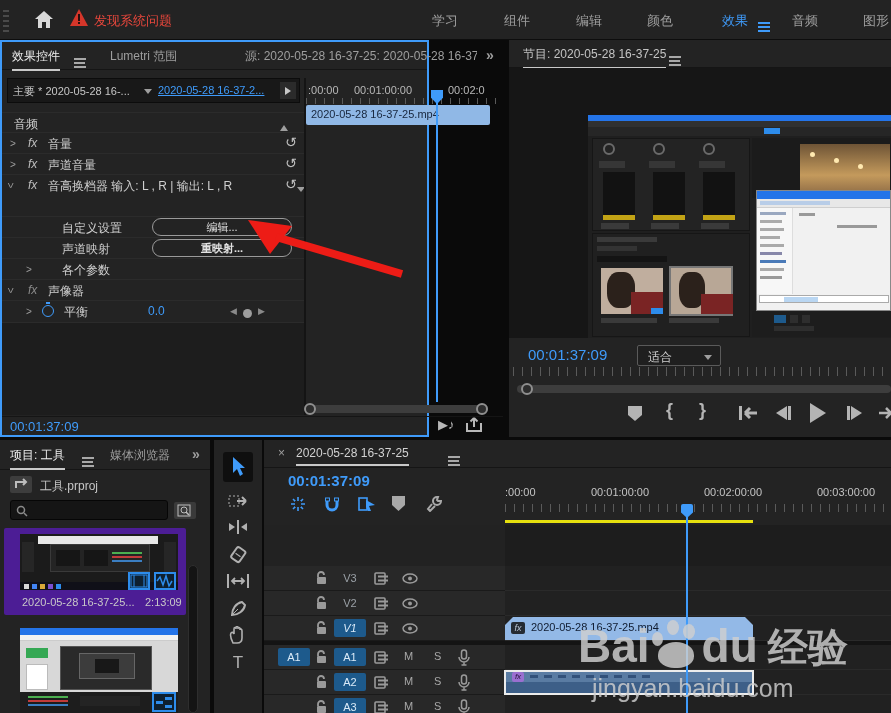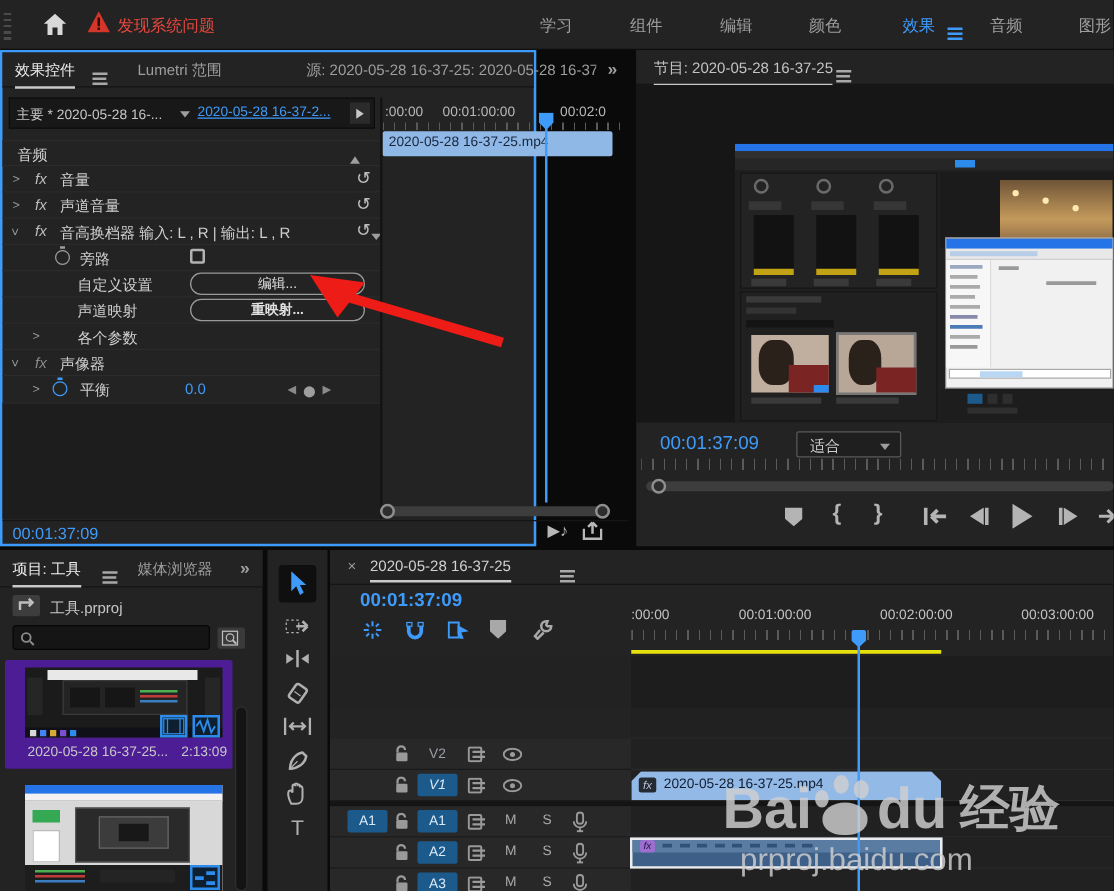--- a/index.html
+++ b/index.html
@@ -153,25 +153,20 @@
       <span class="fxg" style="left:26px;">fx</span>
       <span style="left:46px;color:#cfcfcf;">声道音量</span>
       <span class="reset" style="left:283px;top:1px;">↺</span>
     </div>
     <div class="fxrow" style="top:132px;">
       <span class="twirl" style="left:6px;top:5px;display:inline-block;transform:rotate(90deg);">&gt;</span>
       <span class="fxg" style="left:26px;">fx</span>
       <span style="left:46px;color:#cfcfcf;">音高换档器 输入: L , R | 输出: L , R</span>
       <span class="reset" style="left:283px;top:1px;">↺</span>
       <span class="tri-down-s abs" style="left:295px;top:12px;"></span>
-    </div>
-    <div class="fxrow" style="top:153px;">
-      <span class="abs" style="left:42px;top:4px;"><i class="stopw"></i></span>
-      <span style="left:62px;color:#cfcfcf;">旁路</span>
-      <span class="cbox"></span>
     </div>
     <div class="fxrow" style="top:174px;">
       <span style="left:60px;color:#cfcfcf;">自定义设置</span>
       <button class="pillbtn">编辑...</button>
     </div>
     <div class="fxrow" style="top:195px;">
       <span style="left:60px;color:#cfcfcf;">声道映射</span>
       <button class="pillbtn" style="font-weight:bold;">重映射...</button>
     </div>
     <div class="fxrow" style="top:216px;">
@@ -534,20 +529,41 @@
       <span class="abs" style="left:86px;top:4px;font-size:11px;color:#c4c4c4;">00:01:00:00</span>
       <span class="abs" style="left:199px;top:4px;font-size:11px;color:#c4c4c4;">00:02:00:00</span>
       <span class="abs" style="left:312px;top:4px;font-size:11px;color:#c4c4c4;">00:03:00:00</span>
       <div class="abs ticks" style="left:0;top:22px;width:386px;height:8px;"></div>
     </div>
     <div class="abs" style="left:241px;top:80px;width:248px;height:3px;background:#e6e00e;"></div>
 
     <div class="abs" style="left:0;top:85px;width:241px;height:41px;background:#222;"></div>
     <div class="abs" style="left:241px;top:85px;width:386px;height:41px;background:#1d1d1d;"></div>
 
+    <div class="trackhead" style="top:126px;height:25px;">
+      <span class="abs" style="left:52px;top:5px;">
+          <svg width="11" height="14" viewBox="0 0 11 14">
+            <path d="M2 6 V4 a3 3 0 0 1 6 0" stroke="#9a9a9a" stroke-width="1.8" fill="none"></path>
+            <rect x="1" y="6" width="9" height="7" rx="1" fill="#9a9a9a"></rect>
+          </svg>
+        </span>
+      <span class="badge" style="left:70px;">V3</span>
+      <span class="abs" style="left:110px;top:6px;">
+          <svg width="15" height="13" viewBox="0 0 15 13">
+            <rect x="1" y="1" width="10" height="11" rx="1" fill="none" stroke="#9a9a9a" stroke-width="1.6"></rect>
+            <path d="M4 4.5 H14 M4 8.5 H14" stroke="#9a9a9a" stroke-width="1.8"></path>
+          </svg>
+        </span>
+      <span class="abs" style="left:138px;top:7px;">
+          <svg width="16" height="11" viewBox="0 0 16 11">
+            <ellipse cx="8" cy="5.5" rx="7" ry="4.5" fill="none" stroke="#9a9a9a" stroke-width="1.5"></ellipse>
+            <circle cx="8" cy="5.5" r="2" fill="#9a9a9a"></circle>
+          </svg>
+        </span>
+    </div>
     <div class="trackbody" style="top:126px;height:25px;"></div>
 
     <div class="trackhead" style="top:151px;height:25px;">
       <span class="abs" style="left:52px;top:5px;">
           <svg width="11" height="14" viewBox="0 0 11 14">
             <path d="M2 6 V4 a3 3 0 0 1 6 0" stroke="#9a9a9a" stroke-width="1.8" fill="none"></path>
             <rect x="1" y="6" width="9" height="7" rx="1" fill="#9a9a9a"></rect>
           </svg>
         </span>
       <span class="badge" style="left:70px;">V2</span>
@@ -688,16 +704,16 @@
       <span class="wm" style="font-size:46px;line-height:44px;">Bai</span>
       <span style="position:relative;width:52px;height:48px;display:inline-block;">
         <span class="abs" style="left:8px;bottom:0;width:36px;height:26px;background:rgba(208,208,208,0.82);border-radius:50% 50% 45% 45%;"></span>
         <span class="abs" style="left:2px;top:12px;width:11px;height:14px;background:rgba(208,208,208,0.82);border-radius:50%;"></span>
         <span class="abs" style="left:17px;top:0;width:12px;height:15px;background:rgba(208,208,208,0.82);border-radius:50%;"></span>
         <span class="abs" style="left:33px;top:4px;width:12px;height:15px;background:rgba(208,208,208,0.82);border-radius:50%;"></span>
       </span>
       <span class="wm" style="font-size:46px;line-height:44px;">du</span>
       <span class="wm" style="font-size:40px;line-height:42px;margin-left:10px;">经验</span>
     </div>
-    <div class="wm" style="font-size:25px;margin-top:6px;margin-left:14px;font-weight:normal;">prproj.baidu.com</div>
+    <div class="wm" style="font-size:25px;margin-top:6px;margin-left:14px;font-weight:normal;">jingyan.baidu.com</div>
   </div>
 
 </div>
 
 </body></html>

